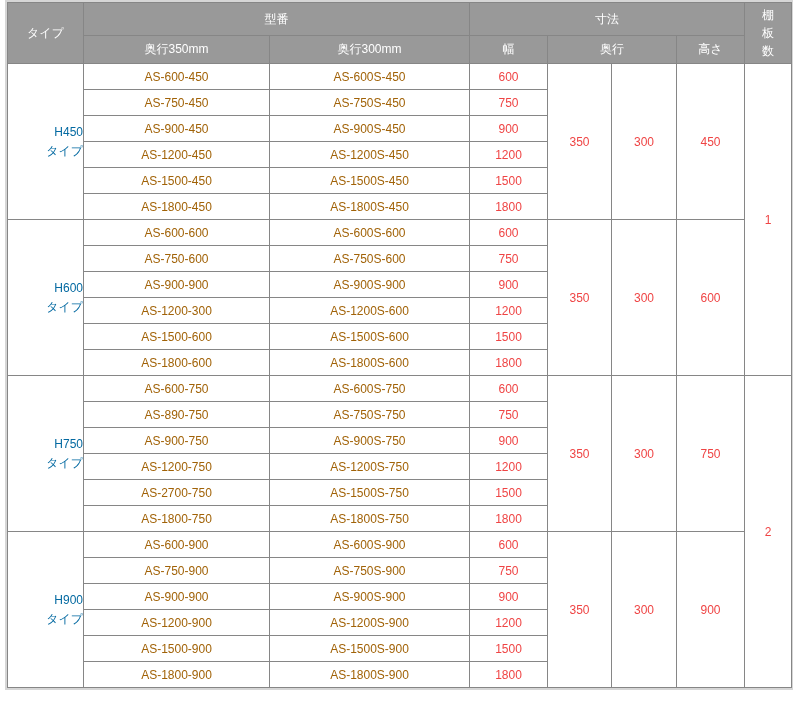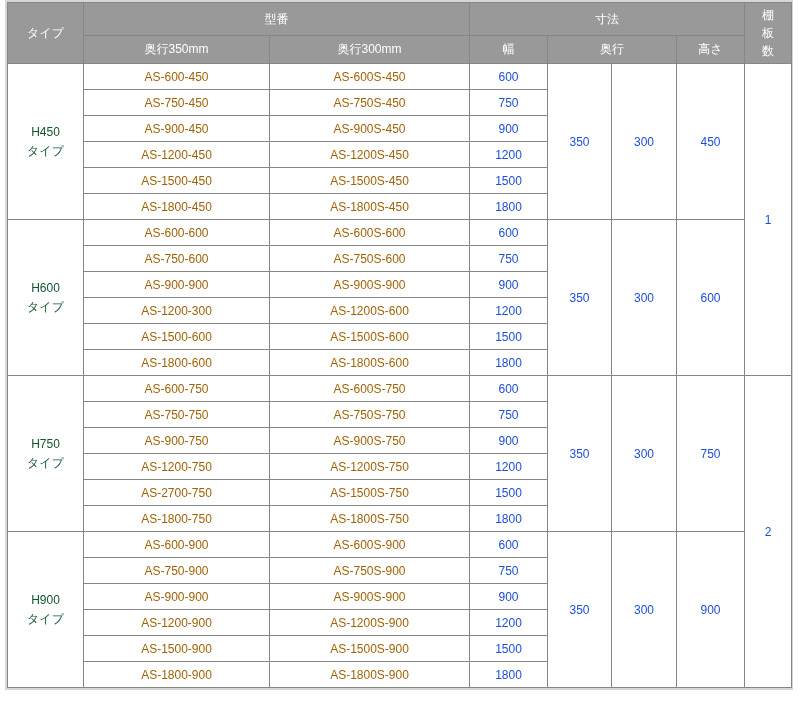--- a/index.html
+++ b/index.html
@@ -49,25 +49,26 @@
   .hrow2 th { height: 27px; }
   tbody td {
     background: #ffffff;
     height: 25px;
     color: #222222;
   }
   td.model {
     color: #a16207;
   }
   td.num {
-    color: #1d4ed8;
+    color: #ef4444;
   }
   td.type-cell {
-    color: #14532d;
+    color: #0369a1;
     line-height: 1.55;
+    text-align: right;
   }
   .vtext {
     display: inline-block;
     width: 1.05em;
     word-break: break-all;
     line-height: 1.5;
     white-space: normal;
   }
 </style>
 </head>
@@ -185,21 +186,21 @@
             </td>
             <td class="model">AS-600-750</td>
             <td class="model">AS-600S-750</td>
             <td class="num">600</td>
             <td class="num" rowspan="6">350</td>
             <td class="num" rowspan="6">300</td>
             <td class="num" rowspan="6">750</td>
             <td class="num" rowspan="12">2</td>
           </tr>
           <tr>
-            <td class="model">AS-750-750</td>
+            <td class="model">AS-890-750</td>
             <td class="model">AS-750S-750</td>
             <td class="num">750</td>
           </tr>
           <tr>
             <td class="model">AS-900-750</td>
             <td class="model">AS-900S-750</td>
             <td class="num">900</td>
           </tr>
           <tr>
             <td class="model">AS-1200-750</td>

